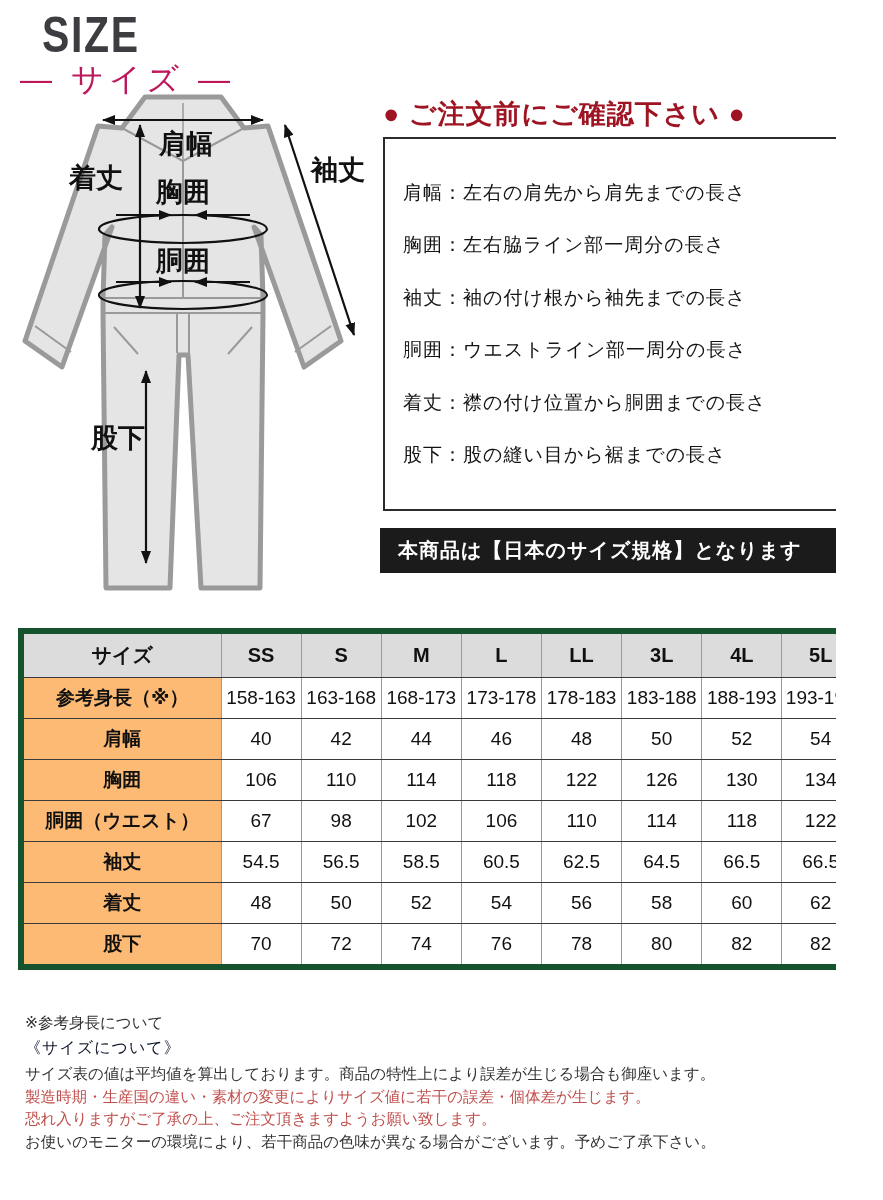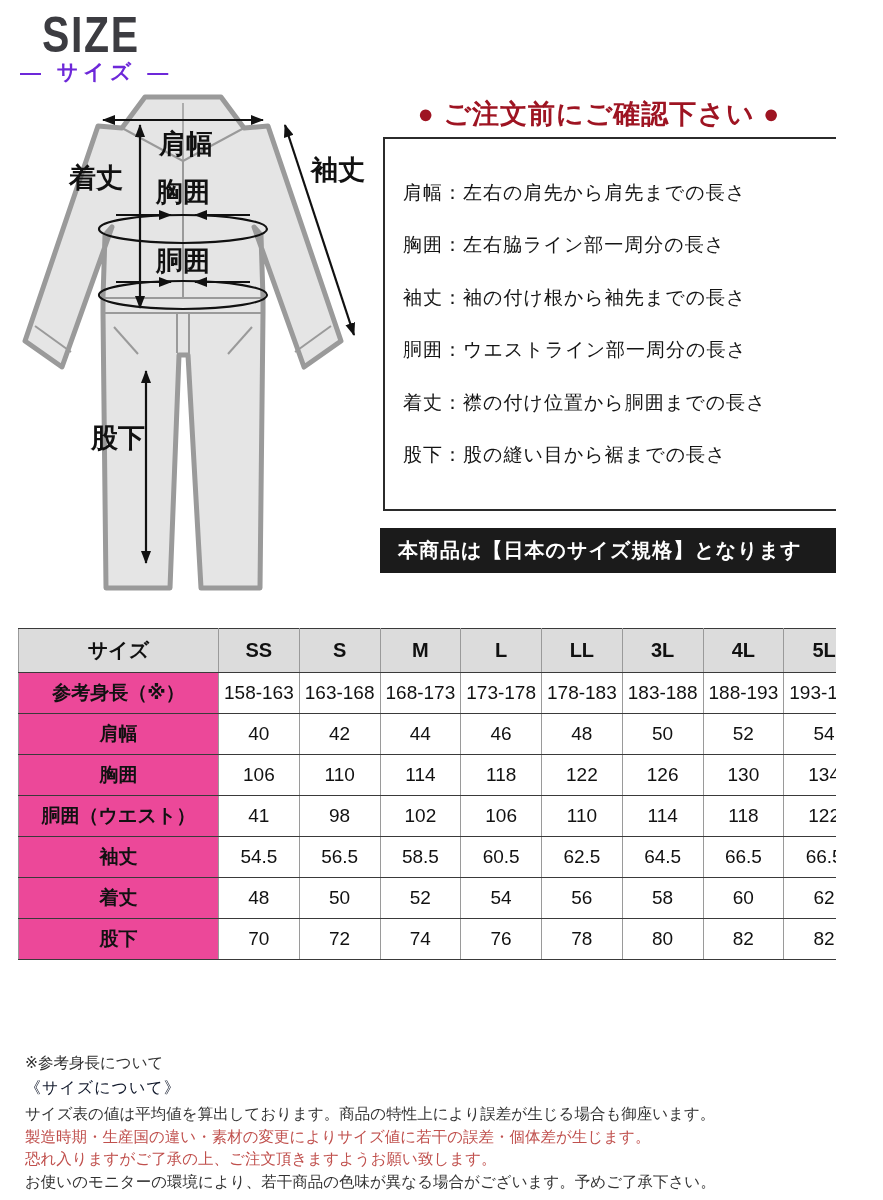--- a/index.html
+++ b/index.html
@@ -2,54 +2,54 @@
 <html><head>
 <meta charset="utf-8">
 <style>
   html,body{margin:0;padding:0;background:#fff;}
   body{font-family:"Liberation Sans","DejaVu Sans",sans-serif;}
   #page{position:relative;width:836px;height:1200px;background:#fff;overflow:hidden;}
 
   
   .logo-en{position:absolute;left:42px;top:6px;font-size:50px;font-weight:900;
            letter-spacing:2px;color:#3c3c41;transform:scaleX(.82);transform-origin:left top;}
-  .logo-ja{position:absolute;left:20px;top:58px;font-size:21px;font-weight:bold;
-           letter-spacing:5px;color:#6d28d9;}
+  .logo-ja{position:absolute;left:20px;top:58px;font-size:32px;font-weight:normal;
+           letter-spacing:5px;color:#be185d;}
 
   
   #diagram{position:absolute;left:18px;top:83px;}
 
   
-  .confirm-title{position:absolute;left:364px;top:96px;width:470px;text-align:center;
+  .confirm-title{position:absolute;left:383px;top:96px;width:470px;
                  font-size:27px;font-weight:bold;color:#9e1422;letter-spacing:1px;}
   .def-box{position:absolute;left:383px;top:137px;width:463px;height:374px;
            border:2px solid #2b2b2b;background:#fff;box-sizing:border-box;
            display:flex;flex-direction:column;justify-content:space-evenly;
            padding:14px 22px 14px 18px;}
   .def-line{font-size:19px;color:#141414;letter-spacing:1px;}
 
   .jis-banner{position:absolute;left:380px;top:528px;width:473px;height:45px;
               background:#1b1b1b;color:#fff;font-size:20px;font-weight:bold;
               display:flex;align-items:center;padding-left:18px;box-sizing:border-box;
               letter-spacing:1px;text-align:center;}
 
   
   #size-table{position:absolute;left:18px;top:628px;width:847px;border-collapse:collapse;
               table-layout:fixed;font-size:19px;color:#111;}
   #size-table col.c-label{width:200px;}
   #size-table th,#size-table td{border-top:1px solid #3a3a3a;border-bottom:1px solid #3a3a3a;
               border-left:1px solid #9a9a9a;border-right:1px solid #9a9a9a;
               text-align:center;height:40px;padding:0 2px;font-weight:normal;}
-  #size-table{border:1px solid #14532d;}
+  #size-table{border:6px solid #14532d;}
   #size-table thead th{background:#dcdcdc;font-weight:bold;font-size:20px;height:43px;}
-  #size-table tbody th.row-label{background:#ec4899;font-weight:bold;}
+  #size-table tbody th.row-label{background:#fdba74;font-weight:bold;}
 
   
   .notes{position:absolute;left:25px;top:1013px;width:840px;font-size:15.5px;color:#333;}
-  .ref-title{margin-bottom:4px;margin-top:40px;}
+  .ref-title{margin-bottom:4px;}
   .ref-body{margin-left:6px;margin-bottom:17px;}
   .size-note-heading{color:#0f172a;font-size:16px;margin-bottom:4px;letter-spacing:1px;}
   .note-line{line-height:22.5px;}
   .note-line.red{color:#c0504d;}
 </style>
 </head>
 <body>
 
 <div id="page">
 
@@ -173,21 +173,21 @@
           <td>110</td>
           <td>114</td>
           <td>118</td>
           <td>122</td>
           <td>126</td>
           <td>130</td>
           <td>134</td>
         </tr>
         <tr>
           <th class="row-label">胴囲（ウエスト）</th>
-          <td>41</td>
+          <td>67</td>
           <td>98</td>
           <td>102</td>
           <td>106</td>
           <td>110</td>
           <td>114</td>
           <td>118</td>
           <td>122</td>
         </tr>
         <tr>
           <th class="row-label">袖丈</th>

